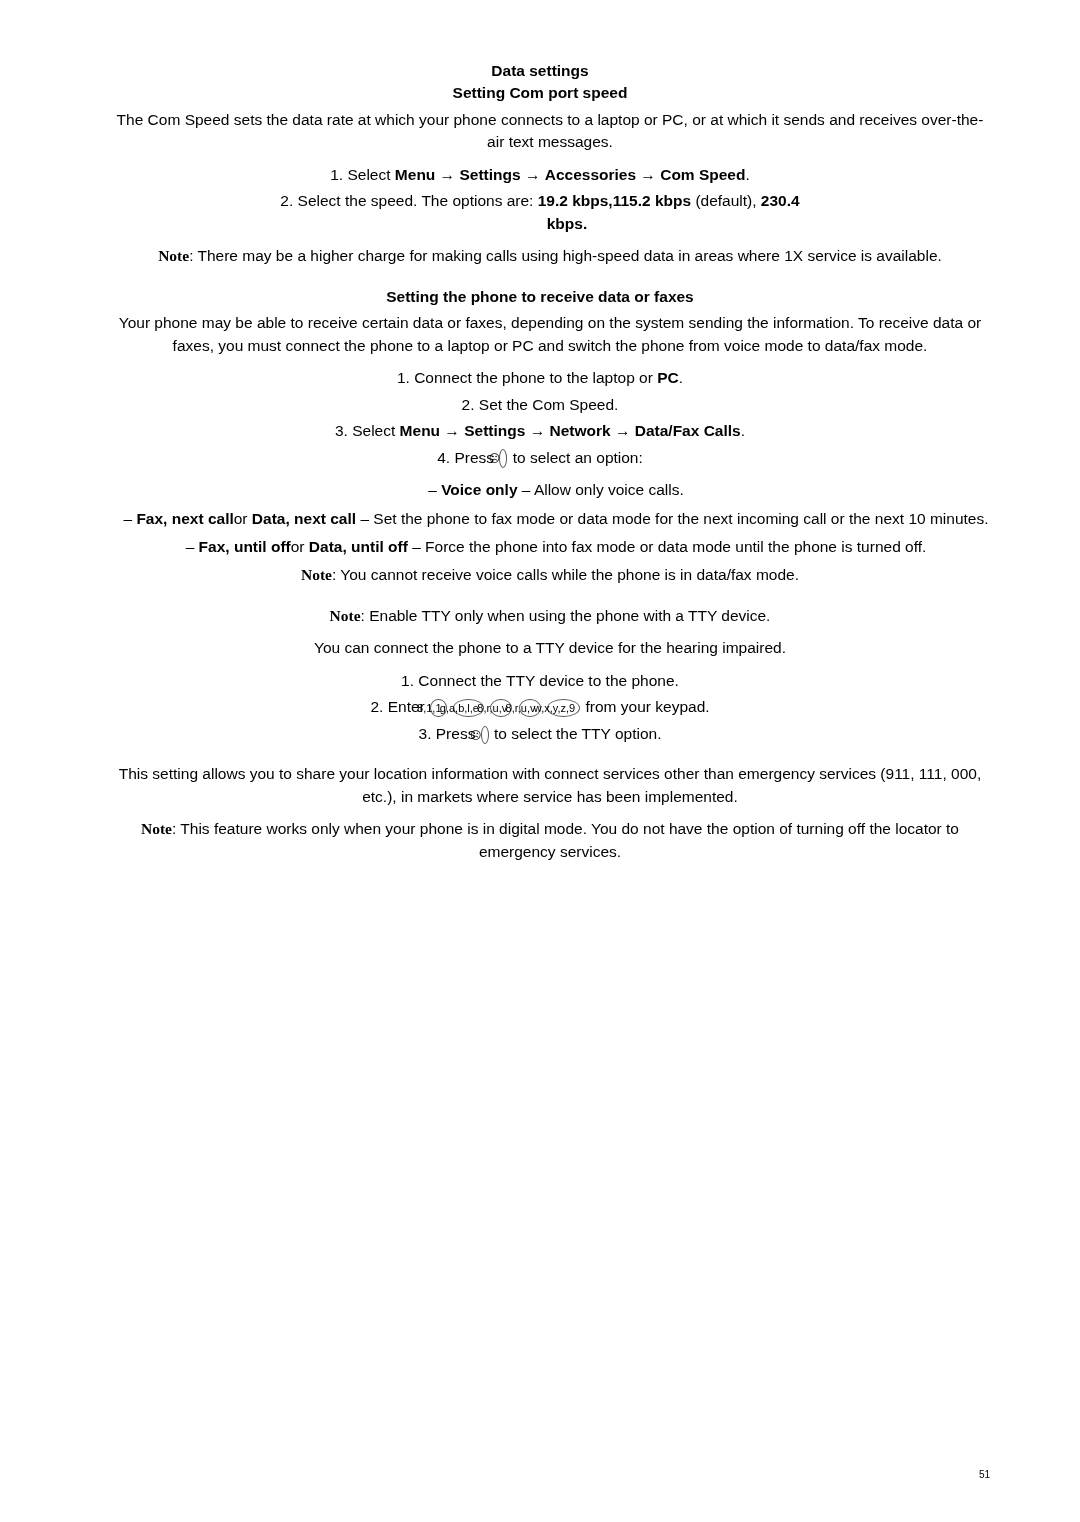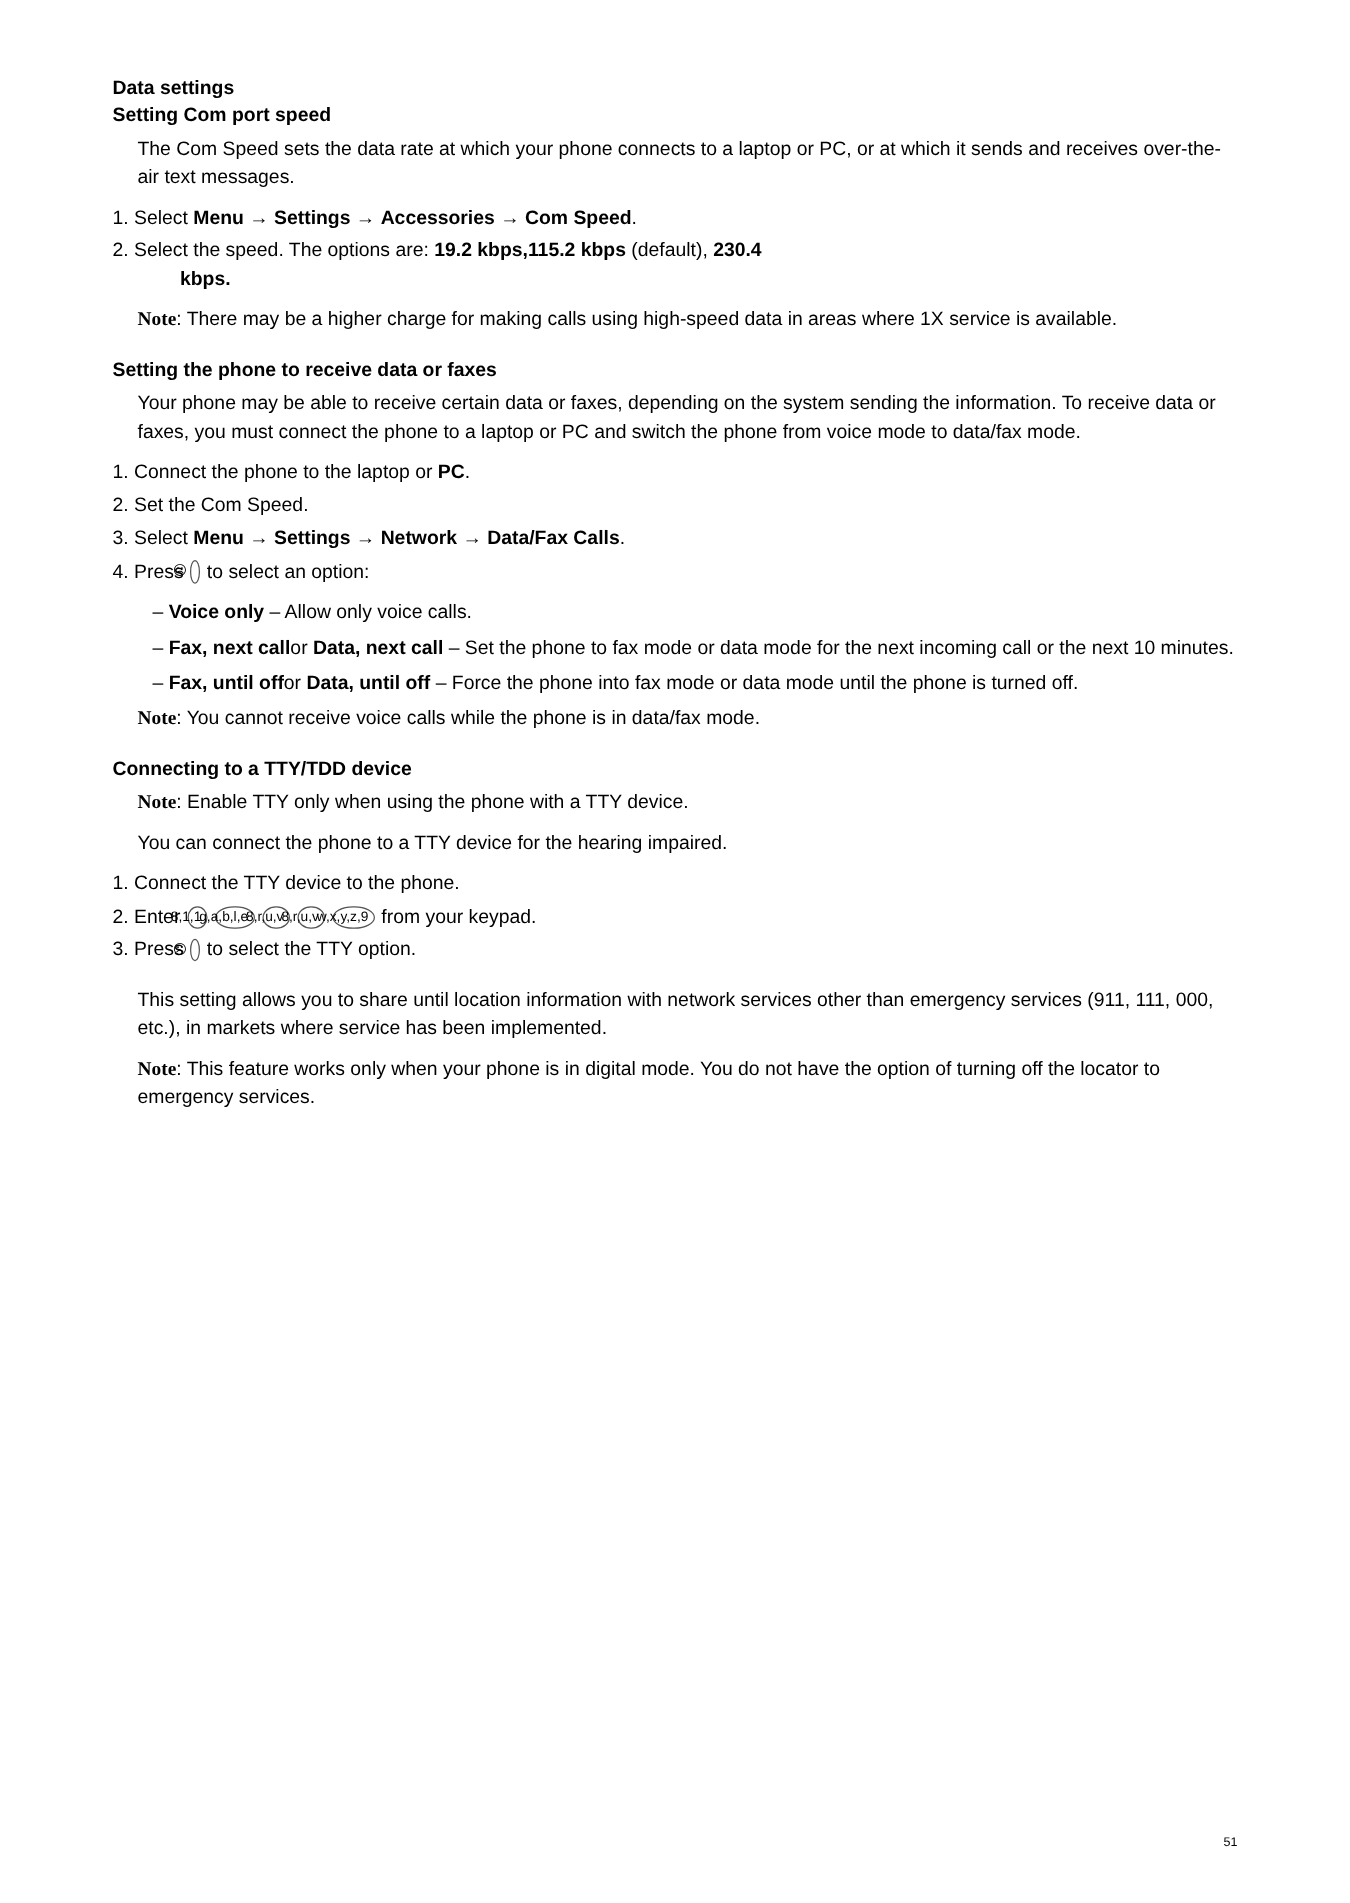--- a/index.html
+++ b/index.html
@@ -15,20 +15,21 @@
       line-height: 1.45;
       color: #000000;
       width: 1080px;
       min-height: 1522px;
       position: relative;
     }
 
     .page {
       padding: 60px 90px 80px 90px;
       max-width: 1080px;
+      text-align: center;
     }
 
     .section {
       margin-bottom: 18px;
     }
 
     .section-heading {
       font-weight: bold;
       font-size: 15.5px;
       margin-bottom: 4px;
@@ -168,21 +169,20 @@
         <span class="bold">Fax, until off</span>or <span class="bold">Data, until off</span> – Force the phone into fax mode or data mode until the phone is turned off.
       </li>
     </ul>
 
     <p>
       <span class="note-bold">Note</span>: You cannot receive voice calls while the phone is in data/fax mode.
     </p>
   </div>
 
   <div class="section">
-    <span class="section-heading">Connecting to a TTY/TDD device</span>
     <p>
       <span class="note-bold">Note</span>: Enable TTY only when using the phone with a TTY device.
     </p>
 
     <p>You can connect the phone to a TTY device for the hearing impaired.</p>
 
     <ol class="numbered-list">
       <li>
         1.&nbsp;Connect the TTY device to the phone.
       </li>
@@ -195,21 +195,21 @@
         <span class="keypad-icon">w,x,y,z,9</span>
         from your keypad.
       </li>
       <li>
         3.&nbsp;Press <span class="ok-icon">☹</span> to select the TTY option.
       </li>
     </ol>
   </div>
 
   <div class="section">
-    <p>This setting allows you to share until location information with network services other than emergency services (911, 111, 000, etc.), in markets where service has been implemented.</p>
+    <p>This setting allows you to share your location information with connect services other than emergency services (911, 111, 000, etc.), in markets where service has been implemented.</p>
 
     <p>
       <span class="note-bold">Note</span>: This feature works only when your phone is in digital mode. You do not have the option of turning off the locator to emergency services.
     </p>
   </div>
 
   <div class="page-number">51</div>
 
 </div>
 

